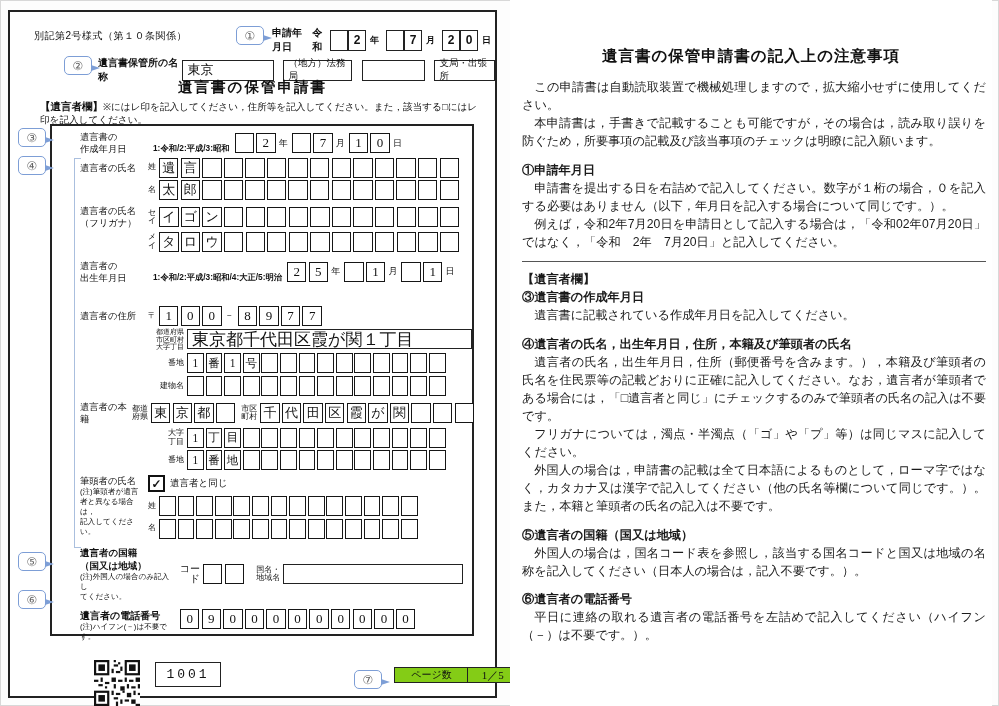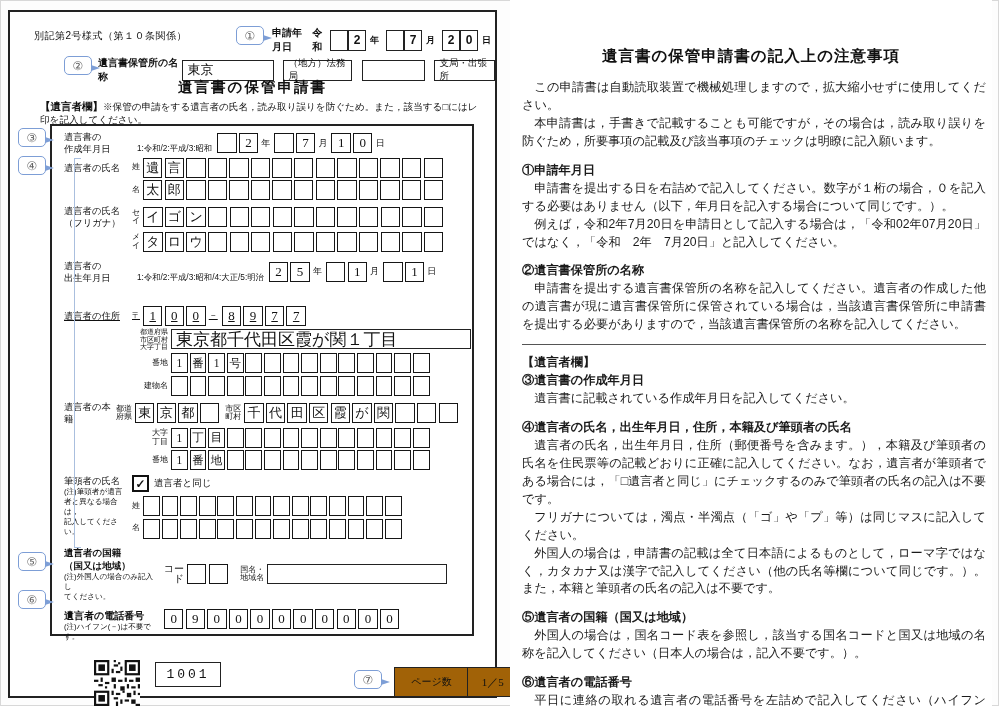--- a/index.html
+++ b/index.html
@@ -19,31 +19,31 @@
   .ocell{border:1.6px solid #222;height:21px;display:flex;align-items:center;
          padding:0 4px;margin-left:-1.6px;background:#fff;box-sizing:border-box;font-size:9.5px;}
   .ocell.val{width:102px;font-size:13px;}
   .ocell.branch{width:70px;}
   .form-title{position:absolute;top:66px;left:0;width:100%;text-align:center;
               font-size:14.5px;font-weight:bold;letter-spacing:2px;}
   .form-note{position:absolute;left:30px;top:87px;width:438px;font-size:9.6px;line-height:1.35;}
   .form-note b{font-size:10.5px;}
 
   .mainbox{position:absolute;left:40px;top:112px;width:424px;height:512px;
-           border:2px solid #222;box-sizing:border-box;padding:5px 0 0 12px;}
+           border:2px solid #222;box-sizing:border-box;padding:5px 0 0 28px;}
   .frow{display:flex;align-items:center;margin-bottom:2.5px;}
   .rowlabel{width:68px;font-size:9.3px;line-height:1.3;flex:none;white-space:pre-line;}
   .sub{font-size:8px;flex:none;text-align:right;margin-right:3px;white-space:pre-line;line-height:1.05;}
   .sub.w{width:36px;}
   .cells{display:flex;flex:none;}
   .cell{width:19.4px;height:20px;border:1.6px solid #161616;margin-right:2.2px;
         display:flex;align-items:center;justify-content:center;font-size:13px;
         flex:none;background:#fff;box-sizing:border-box;font-family:"Liberation Serif",serif;}
   .cells.sm .cell{width:16.8px;margin-right:1.8px;font-size:11.5px;}
-  .opts{font-size:8.3px;margin:11px 5px 0 5px;white-space:nowrap;}
+  .opts{font-size:8.3px;margin:11px 5px 0 5px;white-space:nowrap;font-weight:bold;}
   .dunit{font-size:9px;margin:0 4px 0 1px;}
   .longbox{border:1.6px solid #222;height:20px;box-sizing:border-box;background:#fff;
            font-size:17px;display:flex;align-items:center;padding:0 4px;
            font-family:"Liberation Serif",serif;}
   .notetxt{font-size:7.6px;line-height:1.3;white-space:pre-line;}
   .ckb{width:13px;height:13px;border:2px solid #111;display:flex;align-items:center;
        justify-content:center;font-weight:bold;font-size:12px;flex:none;background:#fff;}
   .ckblabel{font-size:9.5px;margin-left:5px;}
 
   
@@ -56,22 +56,22 @@
   .bracket4{position:absolute;left:64px;top:146px;height:388px;width:6px;
            border-left:1.8px solid #aabfde;border-top:1.8px solid #aabfde;
            border-bottom:1.8px solid #aabfde;z-index:1;}
 
   
   .qr{position:absolute;left:84px;top:648px;}
   .code1001{position:absolute;left:145px;top:650px;width:64px;height:23px;border:1.6px solid #222;
             display:flex;align-items:center;justify-content:center;font-size:13px;letter-spacing:3px;
             font-family:"Liberation Mono",monospace;}
   .pagetable{position:absolute;left:386px;top:655px;display:flex;}
-  .pcell{border:1.6px solid #222;height:30px;display:flex;align-items:center;justify-content:center;
-         margin-left:-1.6px;box-sizing:border-box;background:#a16207;}
+  .pcell{border:1.6px solid #222;height:16px;display:flex;align-items:center;justify-content:center;
+         margin-left:-1.6px;box-sizing:border-box;background:#84cc16;}
   .pcell.lbl{width:74px;font-size:10px;}
   .pcell.val{width:52px;font-size:11px;font-family:"Liberation Serif",serif;}
 
   
   .page-right{position:absolute;left:510px;top:0;width:482px;height:706px;background:#fff;}
   .r-title{text-align:center;font-weight:bold;font-size:15.5px;margin:46px 0 12px;letter-spacing:1px;}
   .r-body{font-size:12.2px;line-height:1.47;text-align:justify;padding:0 6px 0 12px;color:#1a1a1a;}
   p.jp{margin:0;text-indent:1em;}
   .sec{margin-top:11px;}
   .sec-head{font-weight:bold;margin:0;}
@@ -116,21 +116,21 @@
     <span>遺言書保管所の名称</span>
     <span class="otable">
       <span class="ocell val">東京</span>
       <span class="ocell">（地方）法務局</span>
       <span class="ocell branch"></span>
       <span class="ocell">支局・出張所</span>
     </span>
   </div>
 
   <div class="form-title">遺言書の保管申請書</div>
-  <div class="form-note"><b>【遺言者欄】</b><span>※保管の申請をする遺言者の氏名，読み取り誤りを防ぐため。また，該当する□にはレ印を記入してください。</span></div>
+  <div class="form-note"><b>【遺言者欄】</b><span>※にはレ印を記入してください，住所等を記入してください。また，該当する□にはレ印を記入してください。</span></div>
 
   <div class="callout" style="left:8px;top:116px;">
     <span>③</span>
   </div>
   <div class="callout" style="left:8px;top:144px;">
     <span>④</span>
   </div>
   <div class="callout" style="left:8px;top:540px;">
     <span>⑤</span>
   </div>
@@ -263,21 +263,21 @@
           <span class="cell">1</span>
         </span>
       <span class="dunit">月</span>
       <span class="cells">
           <span class="cell"></span>
           <span class="cell">1</span>
         </span>
       <span class="dunit">日</span>
     </div>
 
-    <div class="frow" style="margin-top:22px;text-decoration:underline;">
+    <div class="frow" style="margin-top:22px;">
       <span class="rowlabel">遺言者の住所</span>
       <span class="sub">〒</span>
       <span class="cells">
           <span class="cell">1</span>
           <span class="cell">0</span>
           <span class="cell">0</span>
         </span>
       <span class="dunit">－</span>
       <span class="cells">
           <span class="cell">8</span>
@@ -557,24 +557,20 @@
   <div class="r-body">
     <p class="jp">この申請書は自動読取装置で機械処理しますので，拡大縮小せずに使用してください。</p>
     <p class="jp">本申請書は，手書きで記載することも可能ですが，その場合は，読み取り誤りを防ぐため，所要事項の記載及び該当事項のチェックは明瞭に記入願います。</p>
 
     <div class="sec">
       <p class="sec-head">①申請年月日</p>
       <p class="jp">申請書を提出する日を右詰めで記入してください。数字が１桁の場合，０を記入する必要はありません（以下，年月日を記入する場合について同じです。）。</p>
       <p class="jp">例えば，令和2年7月20日を申請日として記入する場合は，「令和02年07月20日」ではなく，「令和　2年　7月20日」と記入してください。</p>
     </div>
 
-    <div class="sec">
-      <p class="sec-head">②遺言書保管所の名称</p>
-      <p class="jp">申請書を提出する遺言書保管所の名称を記入してください。遺言者の作成した他の遺言書が現に遺言書保管所に保管されている場合は，当該遺言書保管所に申請書を提出する必要がありますので，当該遺言書保管所の名称を記入してください。</p>
-    </div>
 
     <div class="divider"></div>
 
     <div class="sec" style="margin-top:0;">
       <p class="sec-head">【遺言者欄】</p>
       <p class="sec-head">③遺言書の作成年月日</p>
       <p class="jp">遺言書に記載されている作成年月日を記入してください。</p>
     </div>
 
     <div class="sec">

